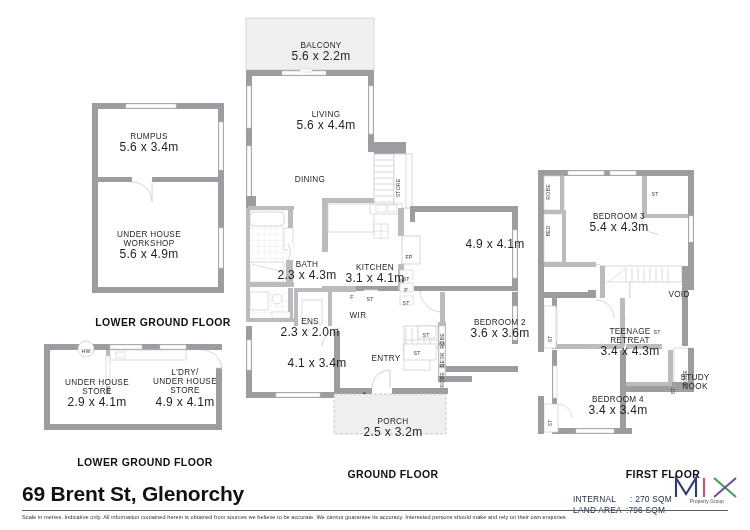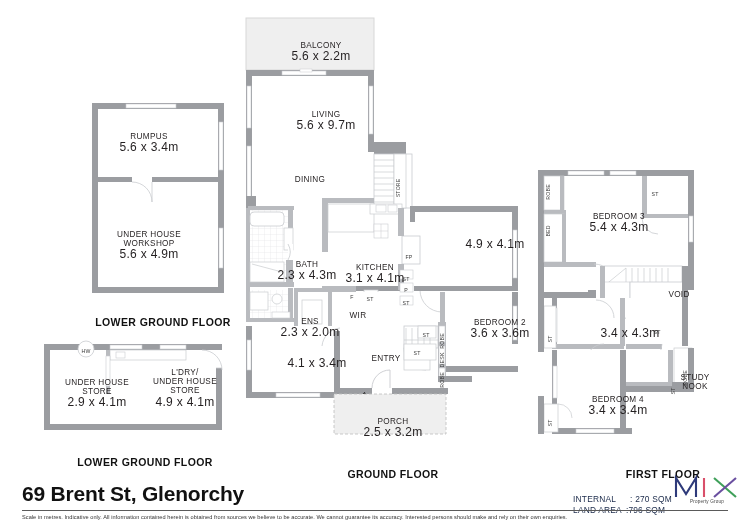--- a/index.html
+++ b/index.html
@@ -325,21 +325,21 @@
 WORKSHOP</div><div class="dim">5.6 x 4.9m</div></div>
     <div class="txt floorlabel" style="left: 88px; top: 303px; width: 150px;">LOWER GROUND FLOOR</div>
     <div class="txt room" style="left: 52px; top: 378px; width: 90px;"><div>UNDER HOUSE
 STORE</div><div class="dim">2.9 x 4.1m</div></div>
     <div class="txt room" style="left: 140px; top: 368px; width: 90px;"><div>L'DRY/
 UNDER HOUSE
 STORE</div><div class="dim">4.9 x 4.1m</div></div>
     <div class="txt tiny" style="left: 72px; top: 349px; width: 28px;">HW</div>
     <div class="txt floorlabel" style="left: 70px; top: 443px; width: 150px;">LOWER GROUND FLOOR</div>
     <div class="txt room" style="left: 276px; top: 41px; width: 90px;"><div>BALCONY</div><div class="dim">5.6 x 2.2m</div></div>
-    <div class="txt room" style="left: 281px; top: 110px; width: 90px;"><div>LIVING</div><div class="dim">5.6 x 9.7m</div></div>
+    <div class="txt room" style="left: 281px; top: 110px; width: 90px;"><div>LIVING</div><div class="dim">5.6 x 4.4m</div></div>
     <div class="txt room" style="left: 265px; top: 175px; width: 90px;"><div>DINING</div></div>
     <div class="txt room" style="left: 330px; top: 263px; width: 90px;"><div>KITCHEN</div><div class="dim">3.1 x 4.1m</div></div>
     <div class="txt room" style="left: 262px; top: 240px; width: 90px; margin-top: 20px;"><div>BATH</div><div class="dim">2.3 x 4.3m</div></div>
     <div class="txt room" style="left: 265px; top: 317px; width: 90px;"><div>ENS</div><div class="dim">2.3 x 2.0m</div></div>
     <div class="txt room" style="left: 313px; top: 311px; width: 90px;"><div>WIR</div></div>
     <div class="txt room" style="left: 272px; top: 357px; width: 90px;"><div class="dim">4.1 x 3.4m</div></div>
     <div class="txt room" style="left: 341px; top: 354px; width: 90px;"><div>ENTRY</div></div>
     <div class="txt room" style="left: 348px; top: 417px; width: 90px;"><div>PORCH</div><div class="dim">2.5 x 3.2m</div></div>
     <div class="txt room" style="left: 450px; top: 238px; width: 90px;"><div class="dim">4.9 x 4.1m</div></div>
     <div class="txt room" style="left: 455px; top: 318px; width: 90px;"><div>BEDROOM 2</div><div class="dim">3.6 x 3.6m</div></div>
@@ -351,21 +351,22 @@
     <div class="txt tiny" style="left: 338px; top: 295px; width: 28px;">F</div>
     <div class="txt tiny" style="left: 356px; top: 297px; width: 28px;">ST</div>
     <div class="txt tiny" style="left: 412px; top: 333px; width: 28px;">ST</div>
     <div class="txt tiny" style="left: 403px; top: 351px; width: 28px;">ST</div>
     <div class="txt vtiny" style="left: 429px; top: 338px; width: 28px; transform: rotate(-90deg);">ROBE</div>
     <div class="txt vtiny" style="left: 429px; top: 357px; width: 28px; transform: rotate(-90deg);">DESK</div>
     <div class="txt vtiny" style="left: 429px; top: 377px; width: 28px; transform: rotate(-90deg);">ROBE</div>
     <div class="txt floorlabel" style="left: 318px; top: 455px; width: 150px;">GROUND FLOOR</div>
     <div class="txt room" style="left: 574px; top: 212px; width: 90px;"><div>BEDROOM 3</div><div class="dim">5.4 x 4.3m</div></div>
     <div class="txt room" style="left: 634px; top: 290px; width: 90px;"><div>VOID</div></div>
-    <div class="txt room" style="left: 585px; top: 327px; width: 90px;"><div class="dim">3.4 x 4.3m</div></div>
+    <div class="txt room" style="left: 585px; top: 327px; width: 90px;"><div>TEENAGE
+RETREAT</div><div class="dim">3.4 x 4.3m</div></div>
     <div class="txt room" style="left: 573px; top: 395px; width: 90px;"><div>BEDROOM 4</div><div class="dim">3.4 x 3.4m</div></div>
     <div class="txt room" style="left: 650px; top: 373px; width: 90px;"><div>STUDY
 NOOK</div></div>
     <div class="txt vtiny" style="left: 535px; top: 189px; width: 28px; transform: rotate(-90deg);">ROBE</div>
     <div class="txt vtiny" style="left: 535px; top: 228px; width: 28px; transform: rotate(-90deg);">BED</div>
     <div class="txt tiny" style="left: 641px; top: 192px; width: 28px;">ST</div>
     <div class="txt vtiny" style="left: 537px; top: 336px; width: 28px; transform: rotate(-90deg);">ST</div>
     <div class="txt tiny" style="left: 643px; top: 330px; width: 28px;">ST</div>
     <div class="txt vtiny" style="left: 672px; top: 375px; width: 28px; transform: rotate(-90deg);">ROBE</div>
     <div class="txt vtiny" style="left: 660px; top: 388px; width: 28px; transform: rotate(-90deg);">ST</div>

